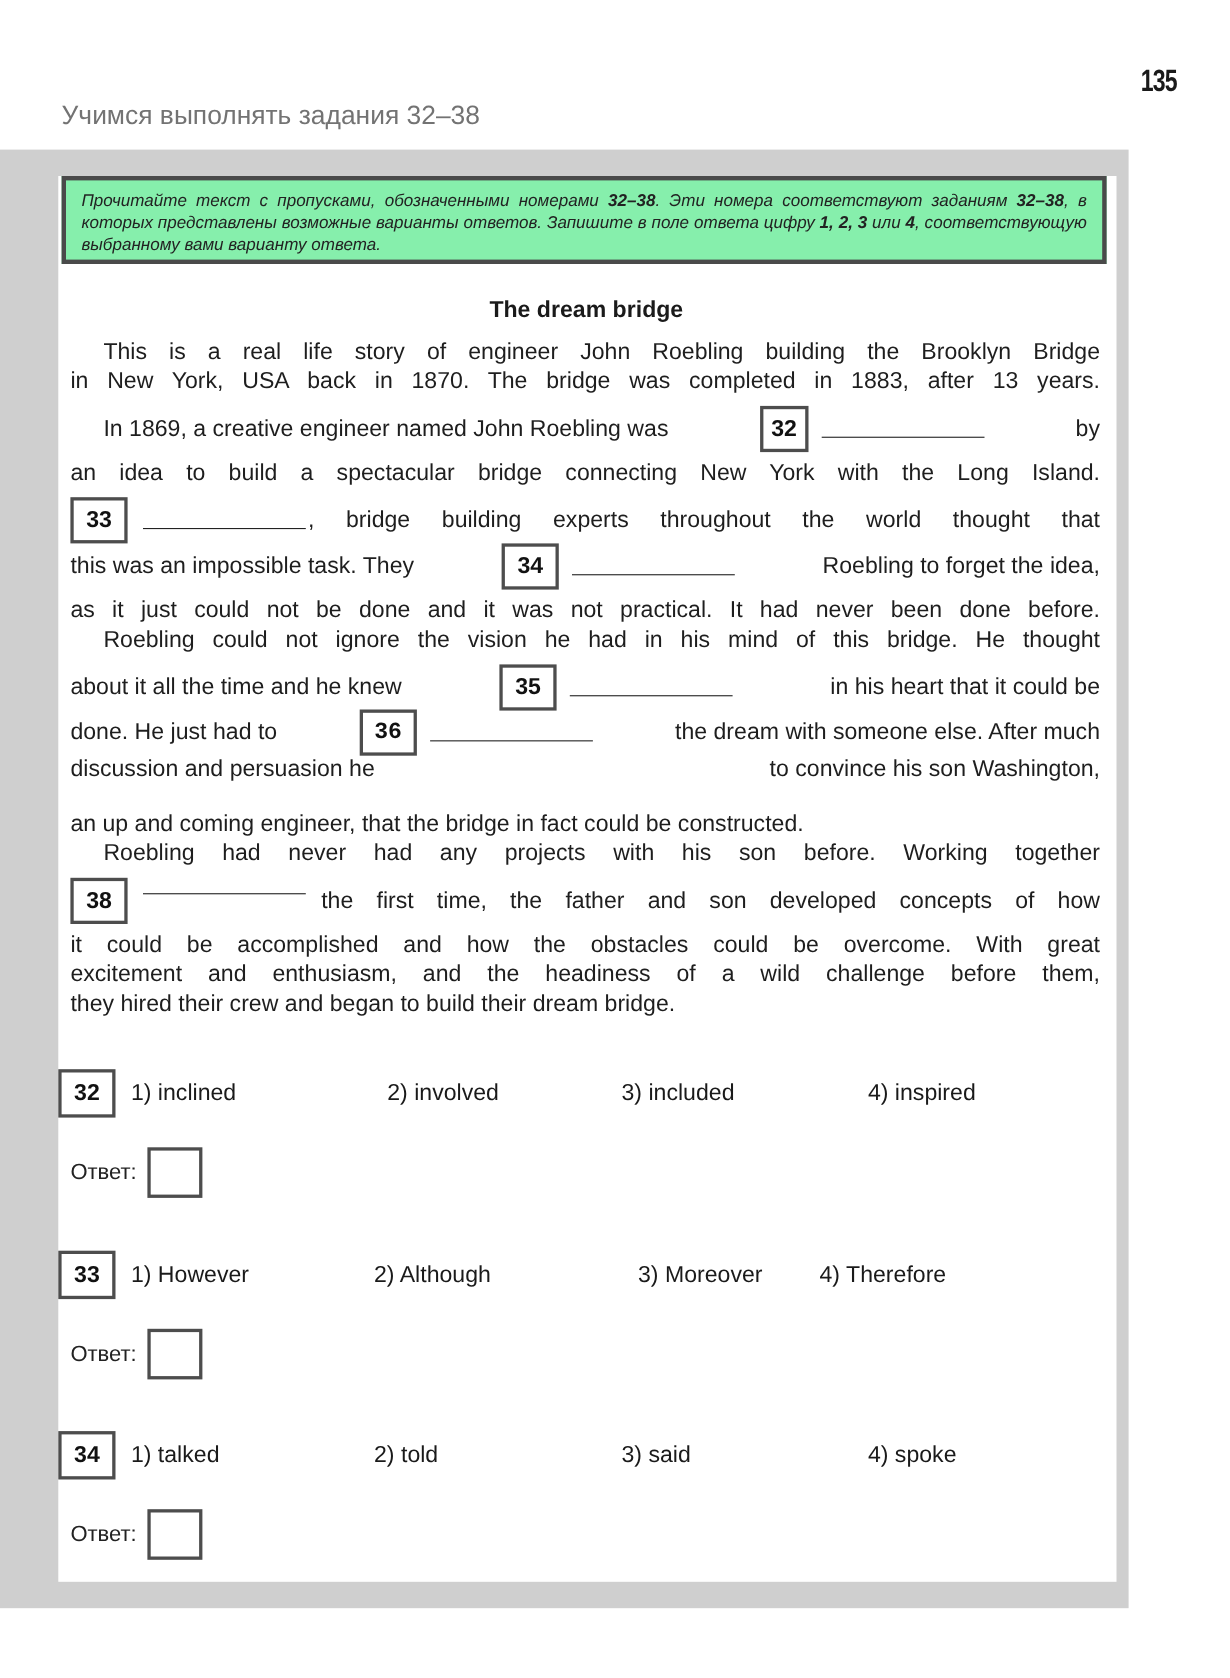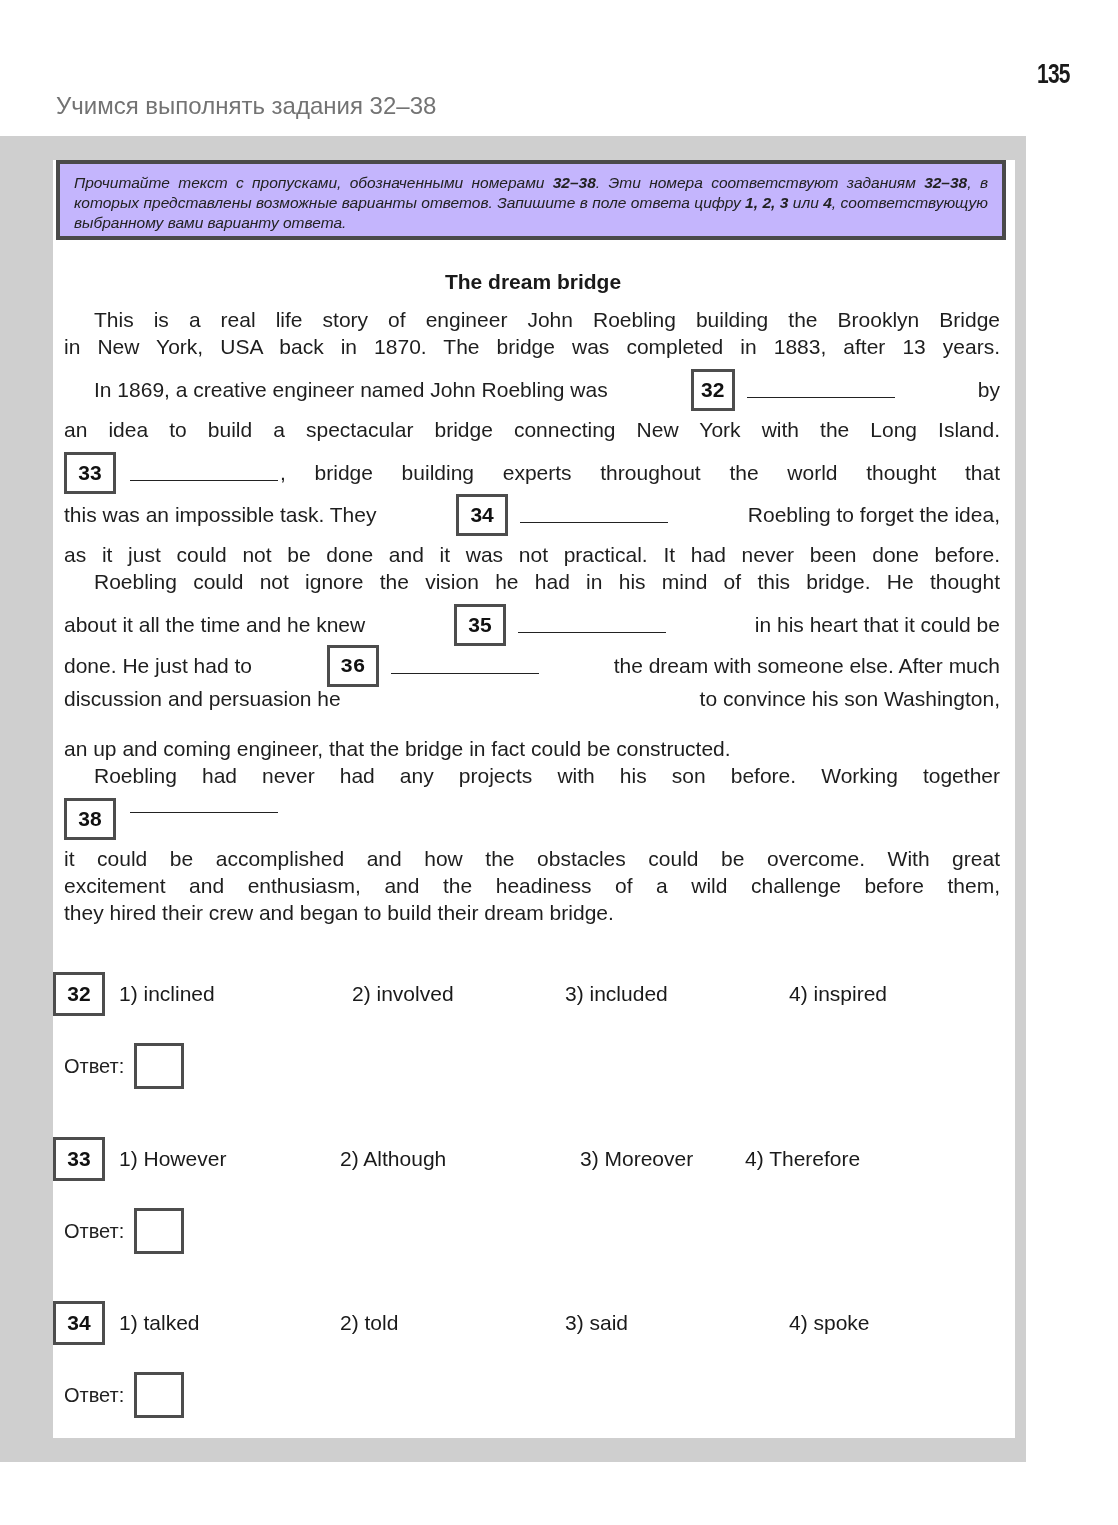--- a/index.html
+++ b/index.html
@@ -16,21 +16,21 @@
   }
   .gray-panel {
     position: absolute; left: 0; top: 136px; width: 1026px; height: 1326px;
     background: #cfcfcf;
   }
   .white-card {
     position: absolute; left: 53px; top: 160px; width: 962px; height: 1278px; background: #ffffff;
   }
   .instructions {
     position: absolute; left: 56px; top: 160px; width: 950px; height: 80px;
-    border: 4px solid #4a4a4a; box-sizing: border-box; background: #c4b5fd;
+    border: 4px solid #4a4a4a; box-sizing: border-box; background: #86efac;
     padding: 9px 14px 0 14px; font-style: italic; font-size: 15.5px; line-height: 20px; text-align: justify;
     color: #222;
   }
   .instructions b { font-weight: bold; }
   .story-title {
     position: absolute; left: 0; width: 1066px; top: 270px; text-align: center; font-weight: bold; font-size: 21px;
   }
   .para {
     position: absolute; left: 64px; width: 936px; font-size: 21px; text-align: justify; text-align-last: justify; white-space: nowrap;
     display: flex; align-items: center; justify-content: space-between; color: #1e1e1e;
@@ -129,20 +129,21 @@
 </div>
 
 <div class="para last" style="top:737px; display:block; text-align-last:left;">an up and coming engineer, that the bridge in fact could be constructed.</div>
 <div class="para" style="top:764px; left:94px; width:906px; display:block;">Roebling had never had any projects with his son before. Working together</div>
 
 <div class="para" style="top:798px;">
   <span style="display:flex;">
     <span class="numbox" style="width:52px;">38</span>
     <span class="blank" style="margin-left:14px;margin-right:0;"></span>
   </span>
+  <span style="flex:1; text-align:justify; text-align-last:justify; margin-left:14px;">the first time, the father and son developed concepts of how</span>
 </div>
 
 <div class="para" style="top:847px; display:block;">it could be accomplished and how the obstacles could be overcome. With great</div>
 <div class="para" style="top:874px; display:block;">excitement and enthusiasm, and the headiness of a wild challenge before them,</div>
 <div class="para last" style="top:901px; display:block; text-align-last:left;">they hired their crew and began to build their dream bridge.</div>
 
 <div class="opts" style="top:972px;">
   <span class="numbox">32</span>
 </div>
 <div class="opt" style="left:119px; top:982px; font-size:21px;">1) inclined</div>

